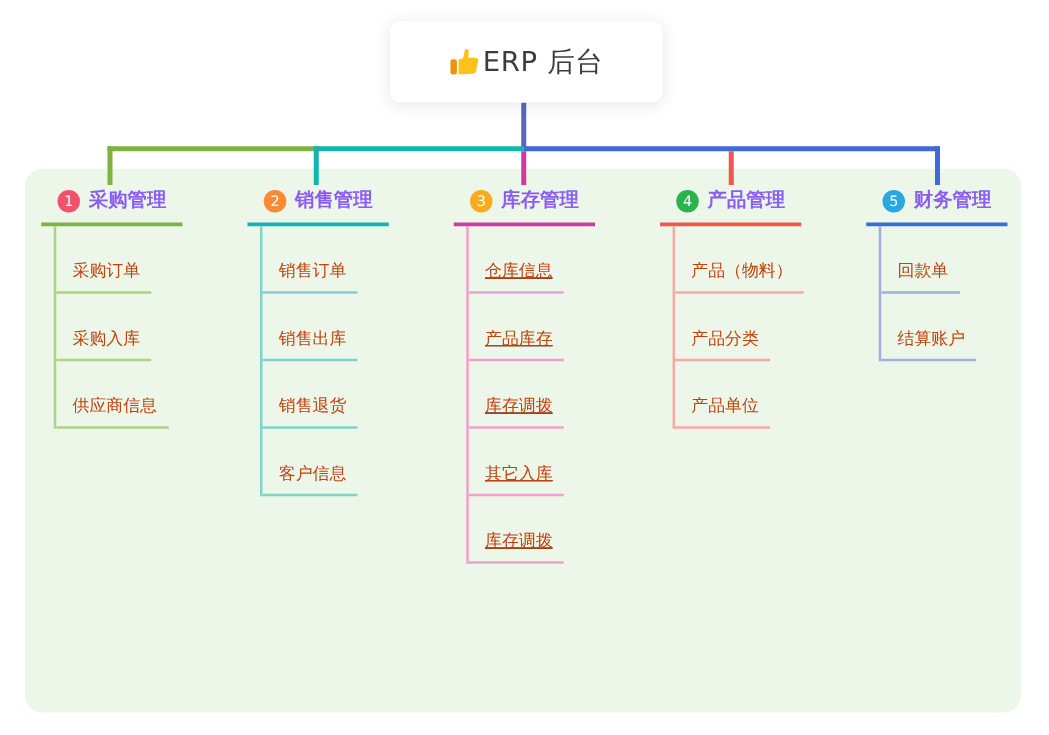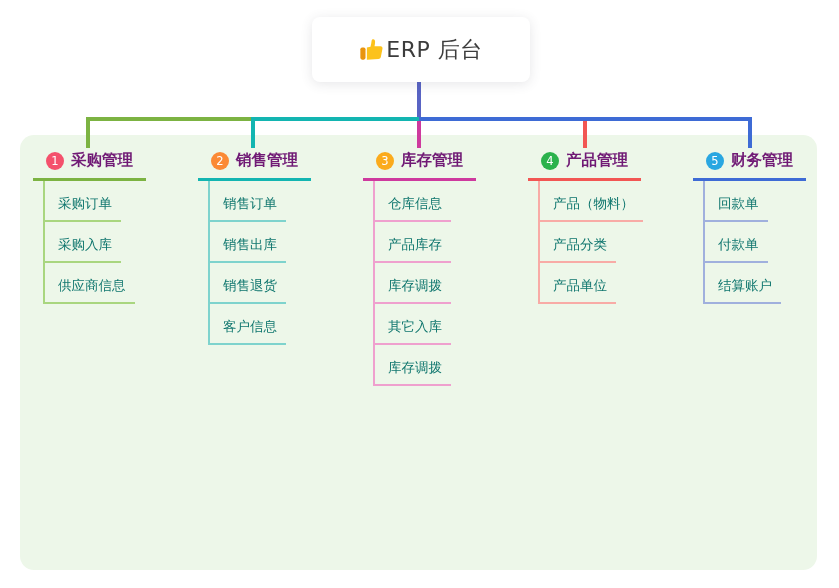--- a/index.html
+++ b/index.html
@@ -64,48 +64,48 @@
   }
   .badge {
     width: 18px; height: 18px;
     border-radius: 50%;
     color: #ffffff;
     font-size: 11.5px;
     line-height: 18px;
     text-align: center;
     flex: 0 0 auto;
   }
-  .branch-title { font-size: 15.5px; font-weight: 600; color: #701a75; white-space: nowrap; }
+  .branch-title { font-size: 15.5px; font-weight: 600; color: #8b5cf6; white-space: nowrap; }
 
   .children {
     margin-left: 10px;
     width: max-content;
     border-left: 2px solid;
   }
   .child {
     width: max-content;
-    padding: 14px 9px 7px 13px;
+    padding: 27px 9px 7px 13px;
     border-bottom: 2px solid;
     font-size: 13.5px;
-    color: #0f766e;
+    color: #c2410c;
     white-space: nowrap;
     text-align: right;
   }
 
   
   .branch-1 .branch-header { border-color: #7cb342; }
   .branch-1 .children, .branch-1 .child { border-color: #a9d67f; }
   .branch-1 .badge { background: #f4516c; }
 
   .branch-2 .branch-header { border-color: #13b5b1; }
   .branch-2 .children, .branch-2 .child { border-color: #7ed3cd; }
   .branch-2 .badge { background: #fb8a35; }
 
   .branch-3 .branch-header { border-color: #ce3a9e; }
-  .branch-3 .children, .branch-3 .child { border-color: #efa0ce; }
+  .branch-3 .children, .branch-3 .child { border-color: #efa0ce; text-decoration: underline; }
   .branch-3 .badge { background: #fbab1c; }
 
   .branch-4 .branch-header { border-color: #f25653; }
   .branch-4 .children, .branch-4 .child { border-color: #f8aba6; }
   .branch-4 .badge { background: #2bb24c; }
 
   .branch-5 .branch-header { border-color: #3e6bd5; }
   .branch-5 .children, .branch-5 .child { border-color: #a0b0dd; }
   .branch-5 .badge { background: #2aa7e1; }
 </style>
@@ -187,18 +187,17 @@
     </div>
   </div>
 
   <div class="branch branch-5">
     <div class="branch-header">
       <span class="badge">5</span>
       <span class="branch-title">财务管理</span>
     </div>
     <div class="children">
       <div class="child">回款单</div>
-      <div class="child">付款单</div>
       <div class="child">结算账户</div>
     </div>
   </div>
 
 </div>
 
 </body></html>

